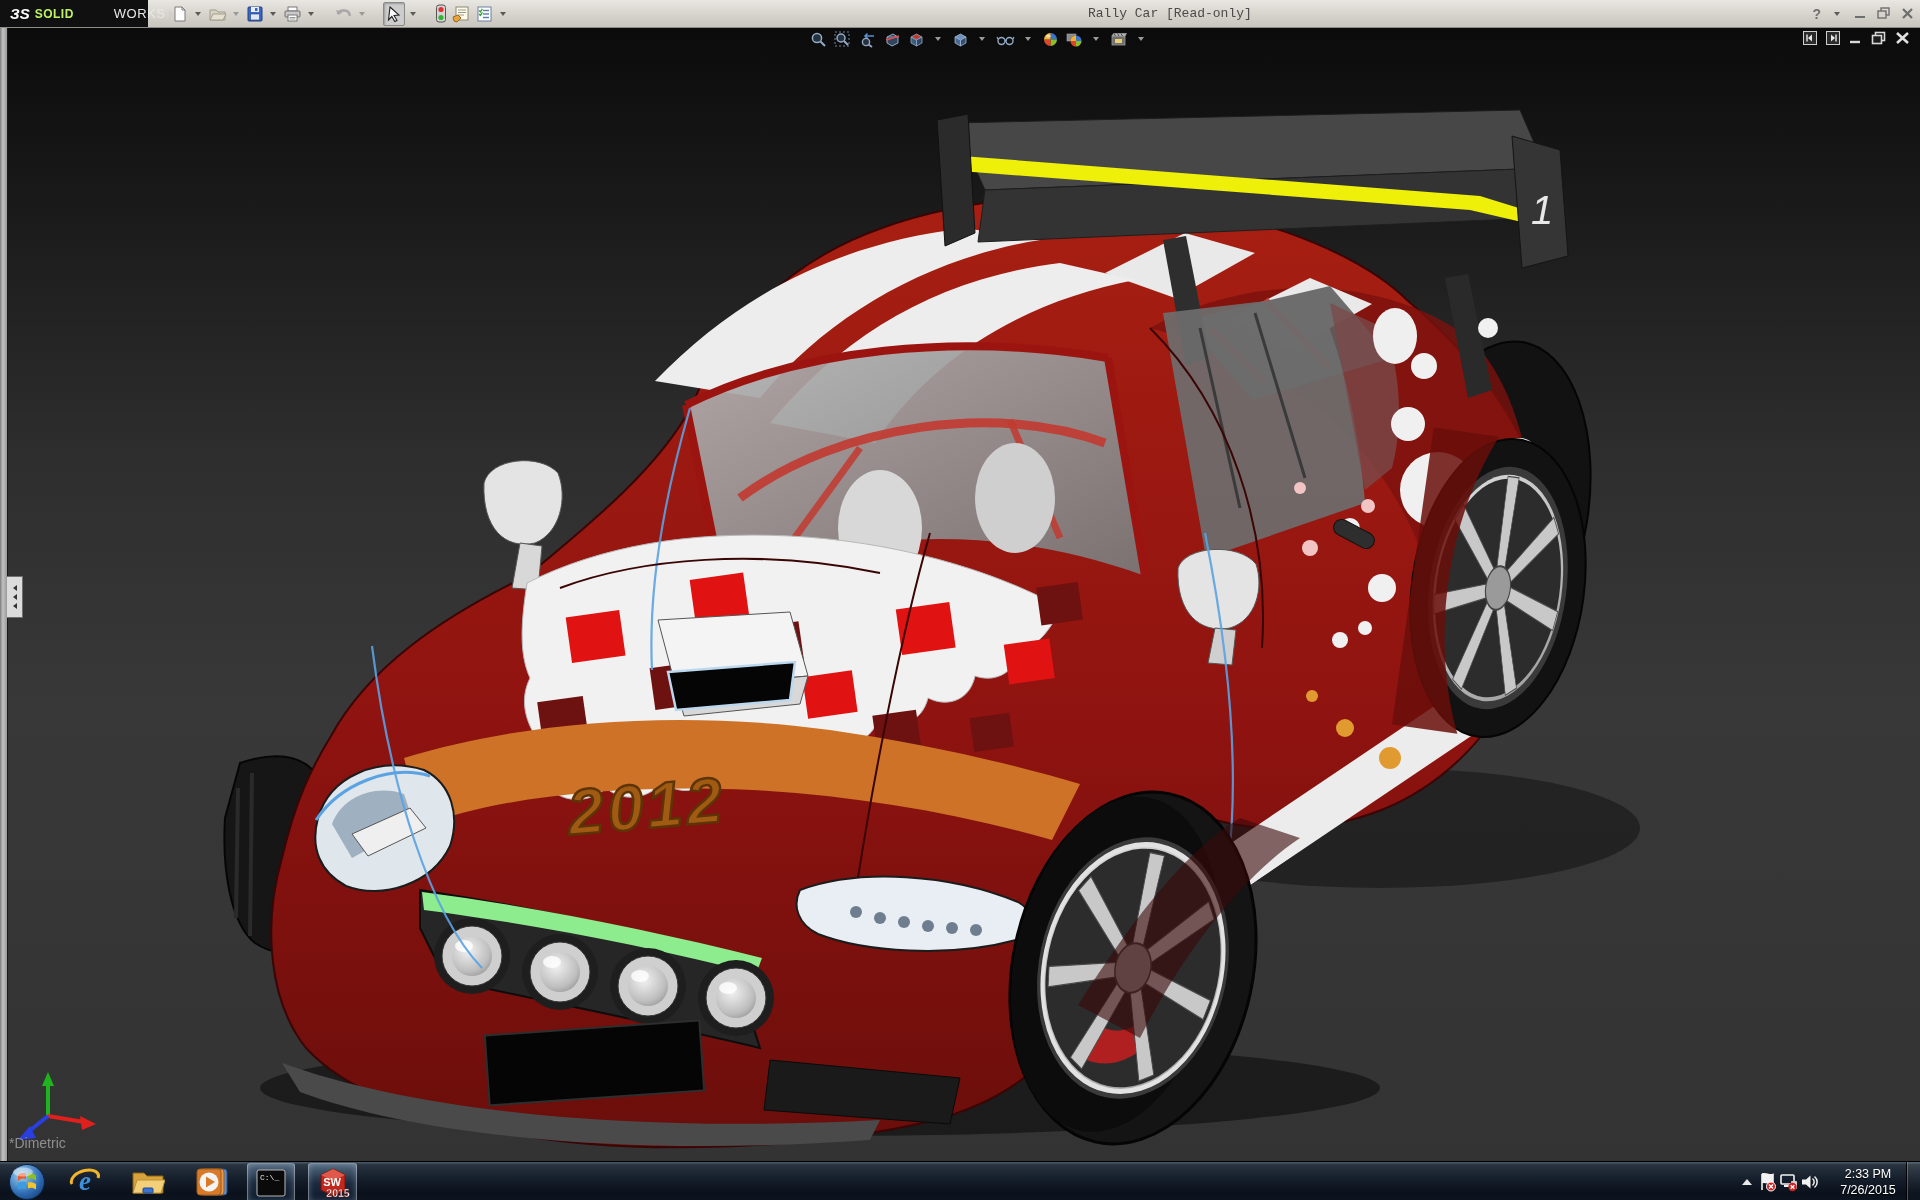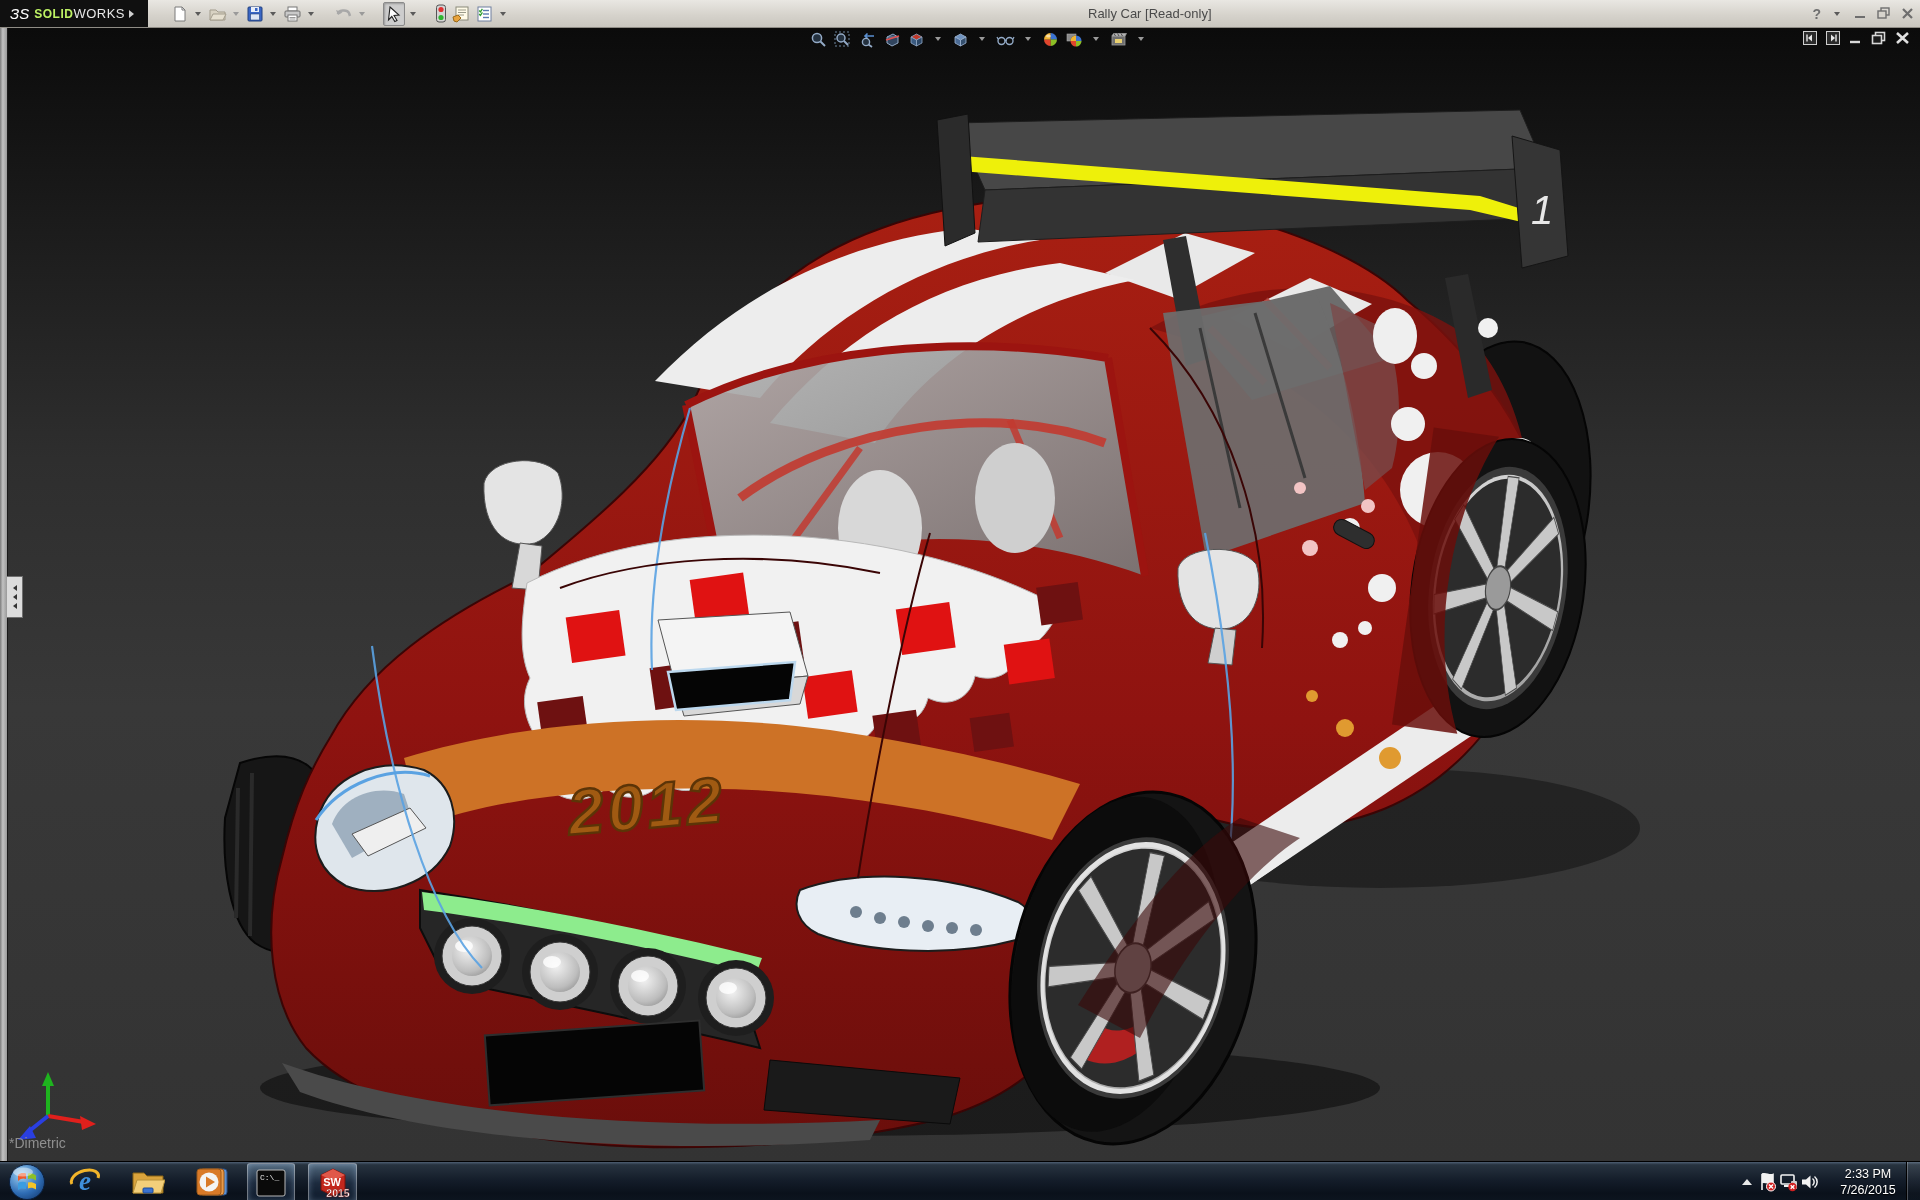--- a/index.html
+++ b/index.html
@@ -3,32 +3,32 @@
 <meta charset="utf-8">
 <style>
   html,body{margin:0;padding:0;width:1920px;height:1200px;overflow:hidden;
     font-family:"Liberation Sans",sans-serif;-webkit-user-select:none;user-select:none;background:#000;}
   .app{position:relative;width:1920px;height:1200px;}
 
   
   .titlebar{position:relative;height:27px;background:linear-gradient(180deg,#e9e7e2 0%,#d6d3cc 55%,#c9c6bf 100%);
     border-bottom:1px solid #8f8c85;display:flex;align-items:center;}
   .logo-block{height:27px;width:148px;background:#101010;display:flex;align-items:center;padding-left:10px;box-sizing:border-box;}
-  .logo-mark{color:#fff;font-style:italic;font-weight:normal;font-size:15px;letter-spacing:0;margin-right:5px;}
+  .logo-mark{color:#fff;font-style:italic;font-weight:bold;font-size:15px;letter-spacing:0;margin-right:5px;}
   .logo-bold{color:#bef264;font-weight:bold;font-size:12px;letter-spacing:.5px;text-align:right;}
-  .logo-light{color:#e8e8e8;font-weight:300;font-size:13px;letter-spacing:.5px;}
+  .logo-light{color:#e8e8e8;font-weight:300;font-size:13px;letter-spacing:.5px;margin-left:40px;}
   .logo-expander{width:0;height:0;border-top:4px solid transparent;border-bottom:4px solid transparent;border-left:5px solid #d0d0d0;margin-left:4px;}
   .tb-tools{display:flex;align-items:center;margin-left:22px;gap:2px;}
   .tool{display:flex;align-items:center;padding:2px 1px;border-radius:2px;}
   .tool svg{display:block;}
   .tool.pressed{background:#cdcdcd;border:1px solid #8a8a8a;box-shadow:inset 1px 1px 2px rgba(0,0,0,.25);}
   .dd{width:0;height:0;border-left:3px solid transparent;border-right:3px solid transparent;border-top:4px solid #5a5a5a;margin:0 4px 0 3px;}
   .dd.dim{border-top-color:#9a9a9a;}
   .sep{width:10px;}
-  .doc-title{position:absolute;left:1088px;top:0;height:27px;line-height:27px;font-size:13px;color:#4a4a4a;}
+  .doc-title{position:absolute;left:1088px;top:0;height:27px;line-height:27px;font-size:13px;color:#4a4a4a;font-family:Liberation Mono, monospace;}
   .win-controls{position:absolute;right:6px;top:0;height:27px;display:flex;align-items:center;gap:10px;color:#6e6e6e;}
   .help-glyph{font-size:14px;font-weight:bold;color:#707070;}
   .wc{display:flex;align-items:center;}
 
   
   .viewport{position:relative;width:1920px;height:1133px;
     background:linear-gradient(180deg,#0b0b0b 0%,#1c1c1c 18%,#2e2e2e 38%,#383838 60%,#333333 100%);overflow:hidden;}
   .headsup{position:absolute;left:810px;top:2px;display:flex;align-items:center;gap:7px;height:18px;}
   .hu{display:flex;align-items:center;}
   .hu svg{display:block;}

